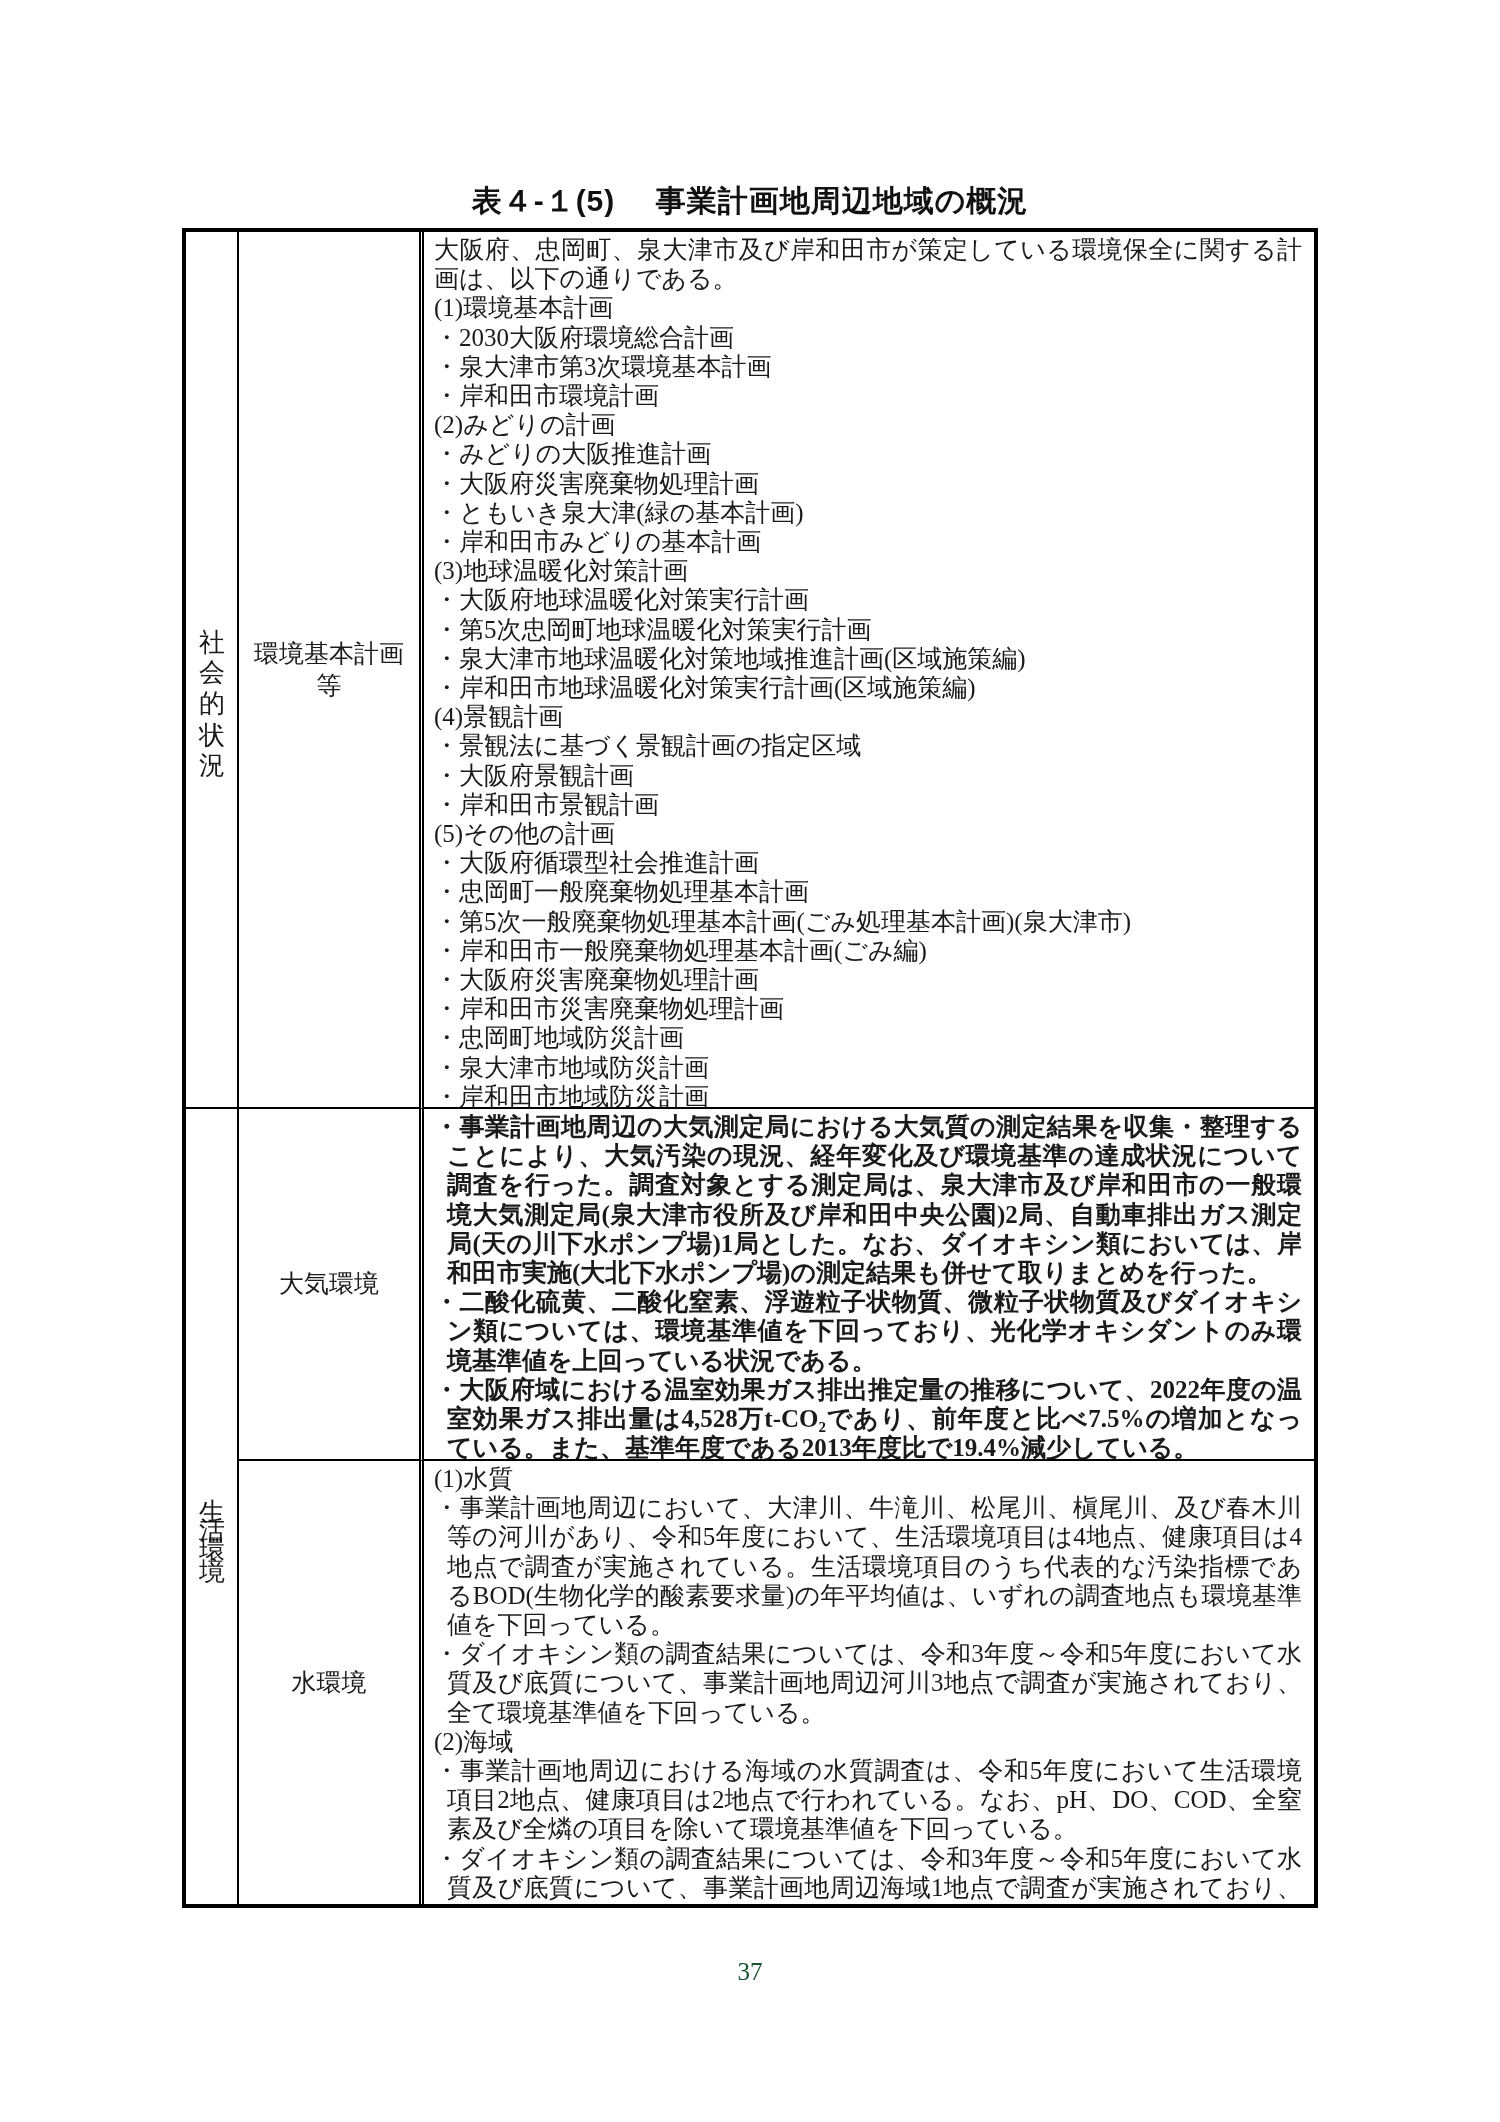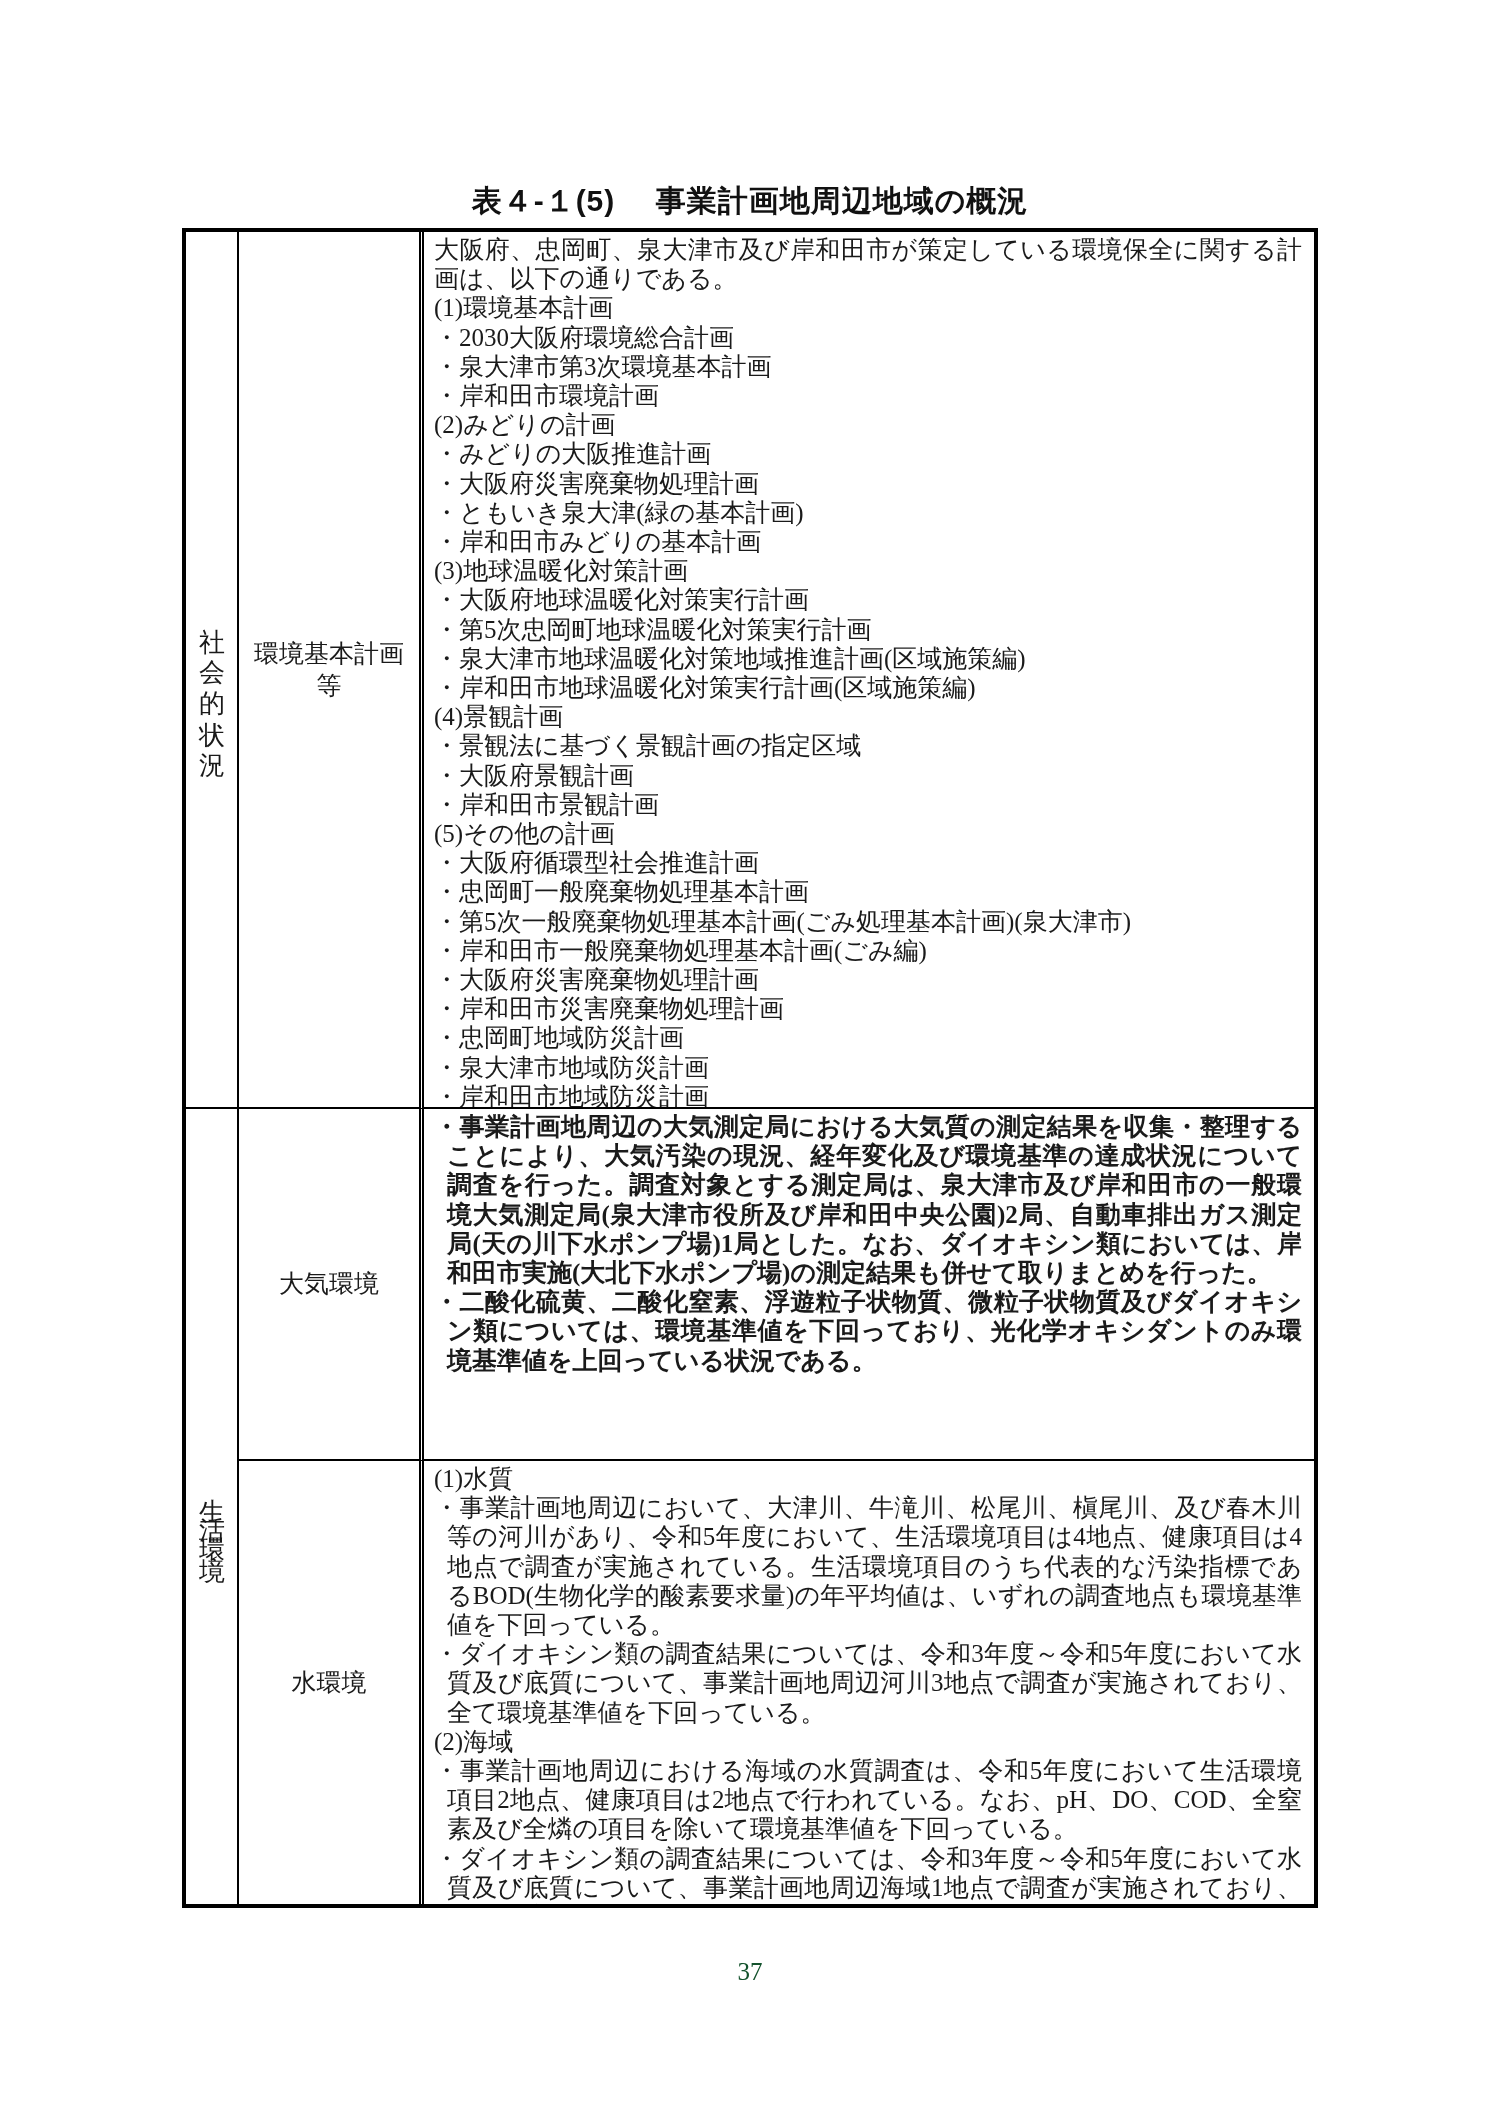--- a/index.html
+++ b/index.html
@@ -139,20 +139,21 @@
 
     <div class="cell cat cat2">
       <span class="vtext v4">生活環境</span>
     </div>
 
     <div class="cell sub alab">大気環境</div>
 
     <div class="cell content acont">
       <div class="para">・事業計画地周辺の大気測定局における大気質の測定結果を収集・整理することにより、大気汚染の現況、経年変化及び環境基準の達成状況について調査を行った。調査対象とする測定局は、泉大津市及び岸和田市の一般環境大気測定局(泉大津市役所及び岸和田中央公園)2局、自動車排出ガス測定局(天の川下水ポンプ場)1局とした。なお、ダイオキシン類においては、岸和田市実施(大北下水ポンプ場)の測定結果も併せて取りまとめを行った。</div>
       <div class="para">・二酸化硫黄、二酸化窒素、浮遊粒子状物質、微粒子状物質及びダイオキシン類については、環境基準値を下回っており、光化学オキシダントのみ環境基準値を上回っている状況である。</div>
+      <div class="para">・大阪府域における温室効果ガス排出推定量の推移について、2022年度の温室効果ガス排出量は4,528万t-CO₂であり、前年度と比べ7.5%の増加となっている。また、基準年度である2013年度比で19.4%減少している。</div>
     </div>
 
     <div class="cell sub wlab">水環境</div>
 
     <div class="cell content wcont">
       <div class="line">(1)水質</div>
       <div class="para">・事業計画地周辺において、大津川、牛滝川、松尾川、槇尾川、及び春木川等の河川があり、令和5年度において、生活環境項目は4地点、健康項目は4地点で調査が実施されている。生活環境項目のうち代表的な汚染指標であるBOD(生物化学的酸素要求量)の年平均値は、いずれの調査地点も環境基準値を下回っている。</div>
       <div class="para">・ダイオキシン類の調査結果については、令和3年度～令和5年度において水質及び底質について、事業計画地周辺河川3地点で調査が実施されており、全て環境基準値を下回っている。</div>
       <div class="line">(2)海域</div>
       <div class="para">・事業計画地周辺における海域の水質調査は、令和5年度において生活環境項目2地点、健康項目は2地点で行われている。なお、pH、DO、COD、全窒素及び全燐の項目を除いて環境基準値を下回っている。</div>

